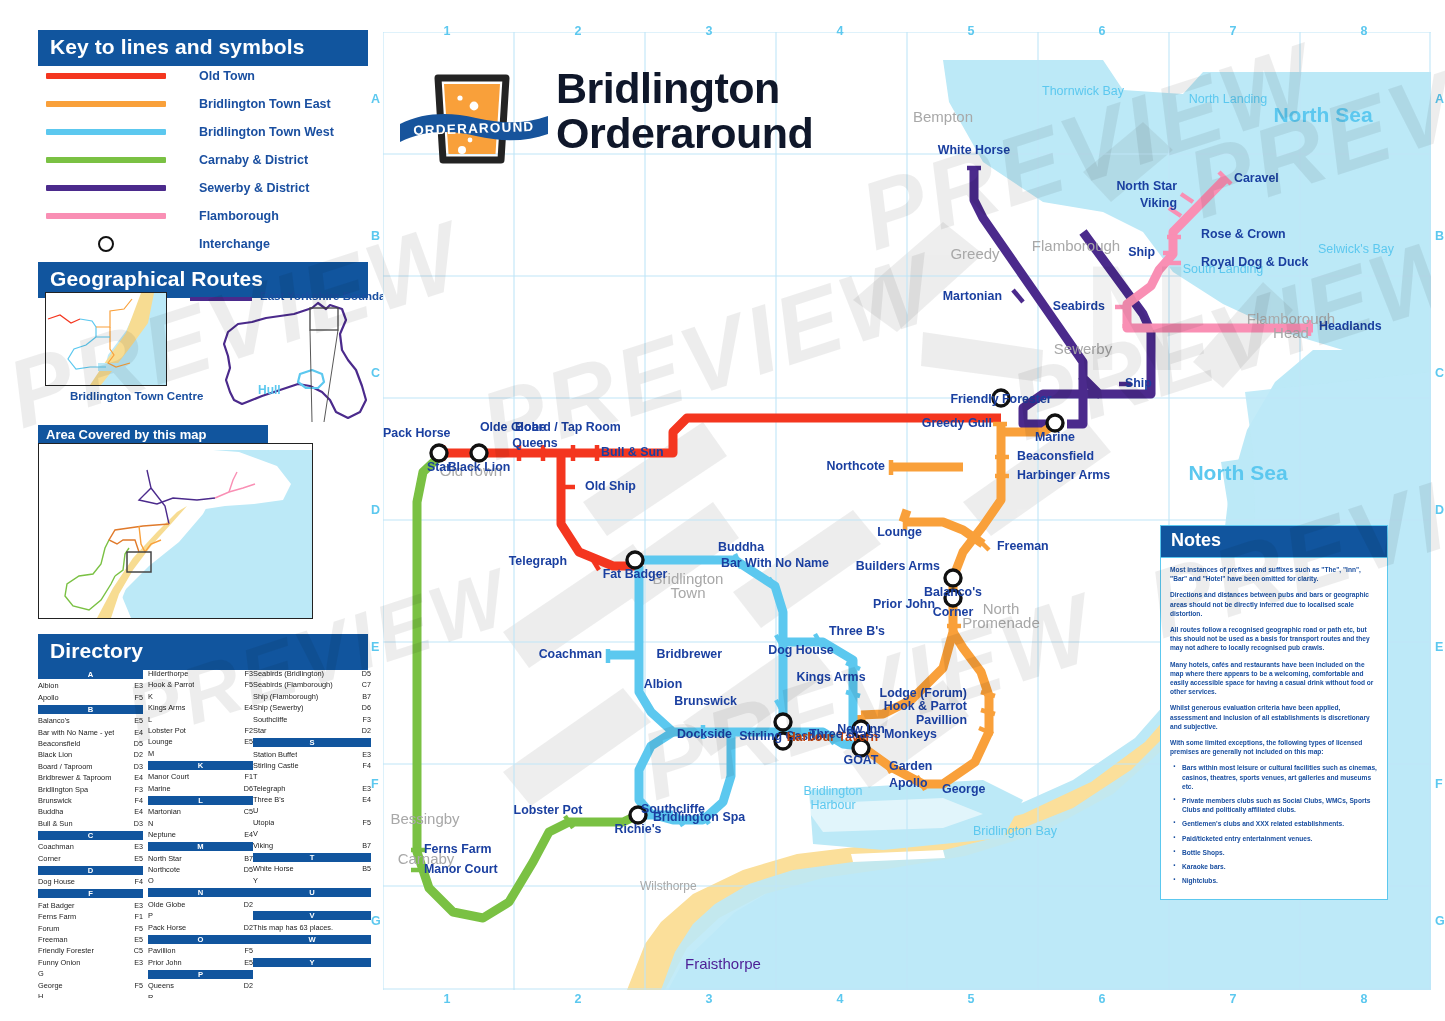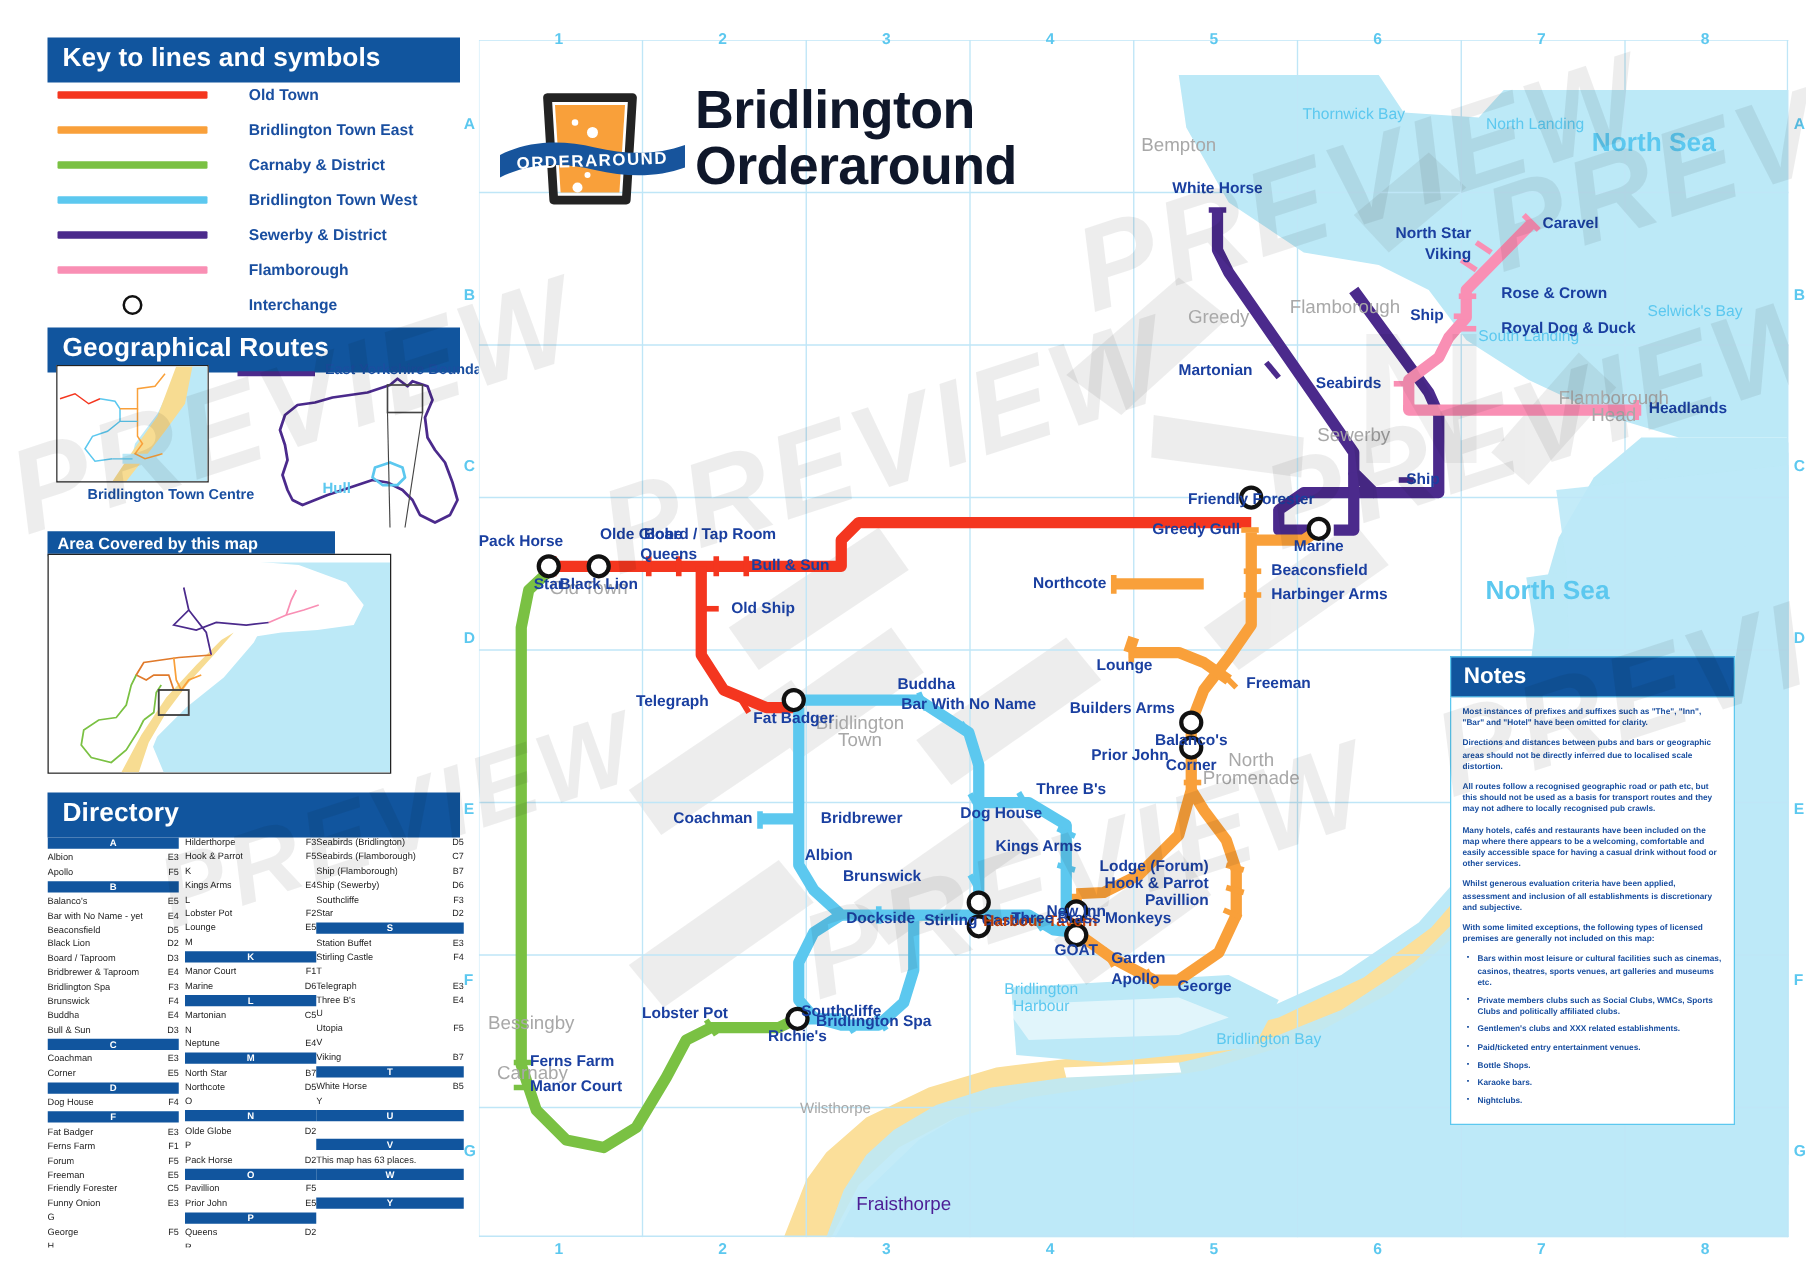--- a/index.html
+++ b/index.html
@@ -98,26 +98,26 @@
 <div class="abs" id="keybox">
   <div class="keyrow">
     <div class="keyline" style="background:#f4361f"></div>
     <div class="keylabel">Old Town</div>
   </div>
   <div class="keyrow">
     <div class="keyline" style="background:#f9a03a"></div>
     <div class="keylabel">Bridlington Town East</div>
   </div>
   <div class="keyrow">
+    <div class="keyline" style="background:#5cc8ef"></div>
+    <div class="keylabel">Bridlington Town West</div>
+  </div>
+  <div class="keyrow">
     <div class="keyline" style="background:#7ac143"></div>
     <div class="keylabel">Carnaby &amp; District</div>
-  </div>
-  <div class="keyrow">
-    <div class="keyline" style="background:#5cc8ef"></div>
-    <div class="keylabel">Bridlington Town West</div>
   </div>
   <div class="keyrow">
     <div class="keyline" style="background:#4b2a8c"></div>
     <div class="keylabel">Sewerby &amp; District</div>
   </div>
   <div class="keyrow">
     <div class="keyline" style="background:#f98fb4"></div>
     <div class="keylabel">Flamborough</div>
   </div>
   <div class="keyrow">

